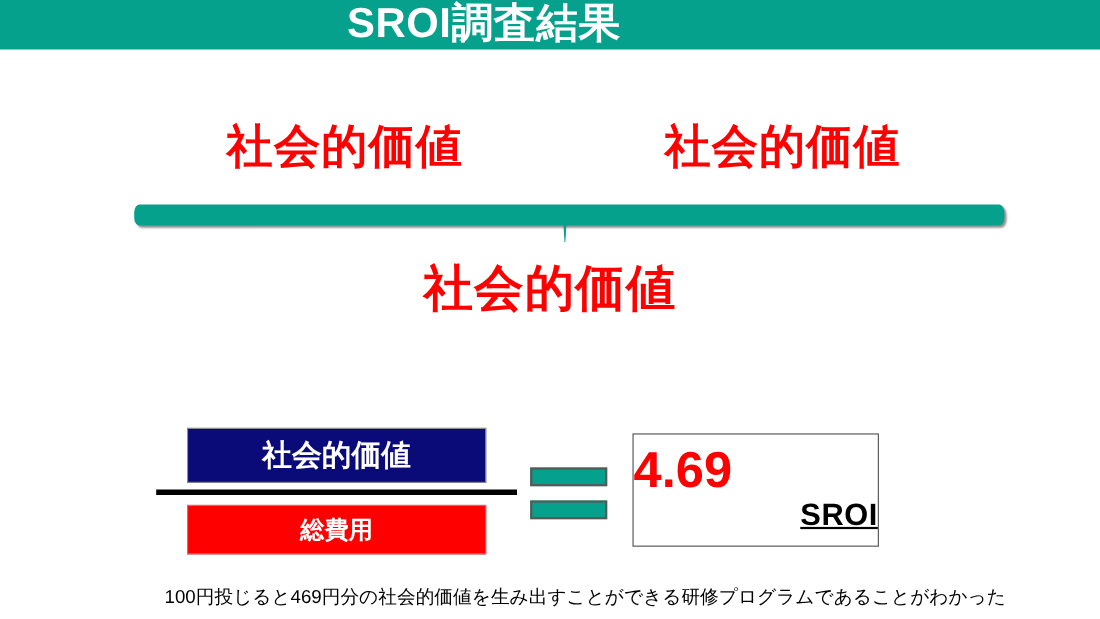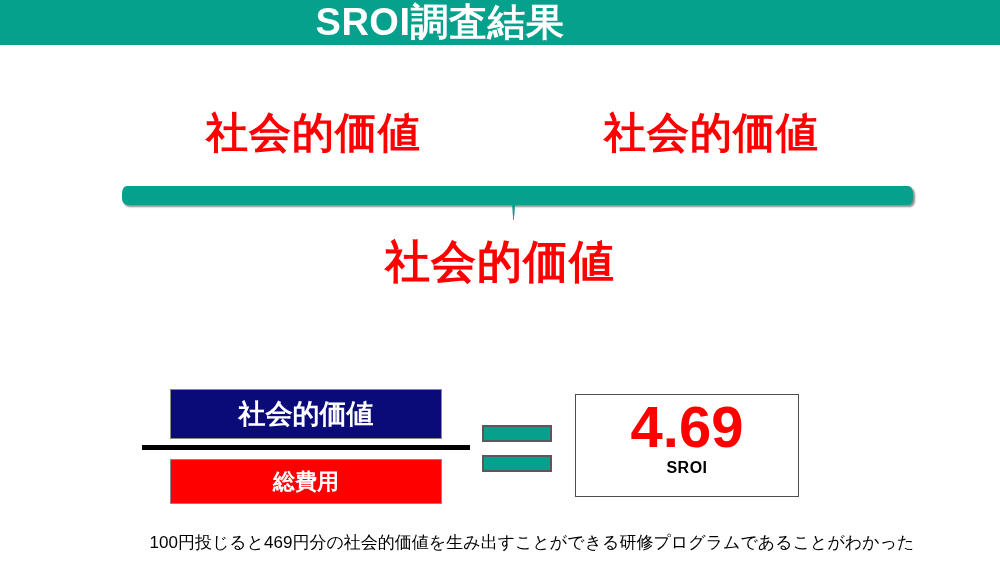--- a/index.html
+++ b/index.html
@@ -173,39 +173,40 @@
     height: 103px;
     background: #ffffff;
     border: 1px solid #4d4d4d;
     box-sizing: border-box;
   }
   .result-value {
     position: absolute;
     left: 0;
     top: 6px;
     width: 222px;
-    text-align: center;
+    text-align: left;
     color: #fe0000;
-    font-size: 58px;
+    font-size: 46px;
     font-weight: bold;
     line-height: 52px;
     white-space: nowrap;
   }
   .result-caption {
     position: absolute;
     left: 0;
     top: 58px;
     width: 222px;
-    text-align: center;
+    text-align: right;
     color: #000000;
-    font-size: 16px;
+    font-size: 28px;
     font-weight: bold;
     line-height: 30px;
     letter-spacing: 0.5px;
     white-space: nowrap;
+    text-decoration: underline;
   }
 
   
   .bottom-caption {
     position: absolute;
     left: 0;
     top: 532px;
     width: 1000px;
     text-align: center;
     color: #000000;

